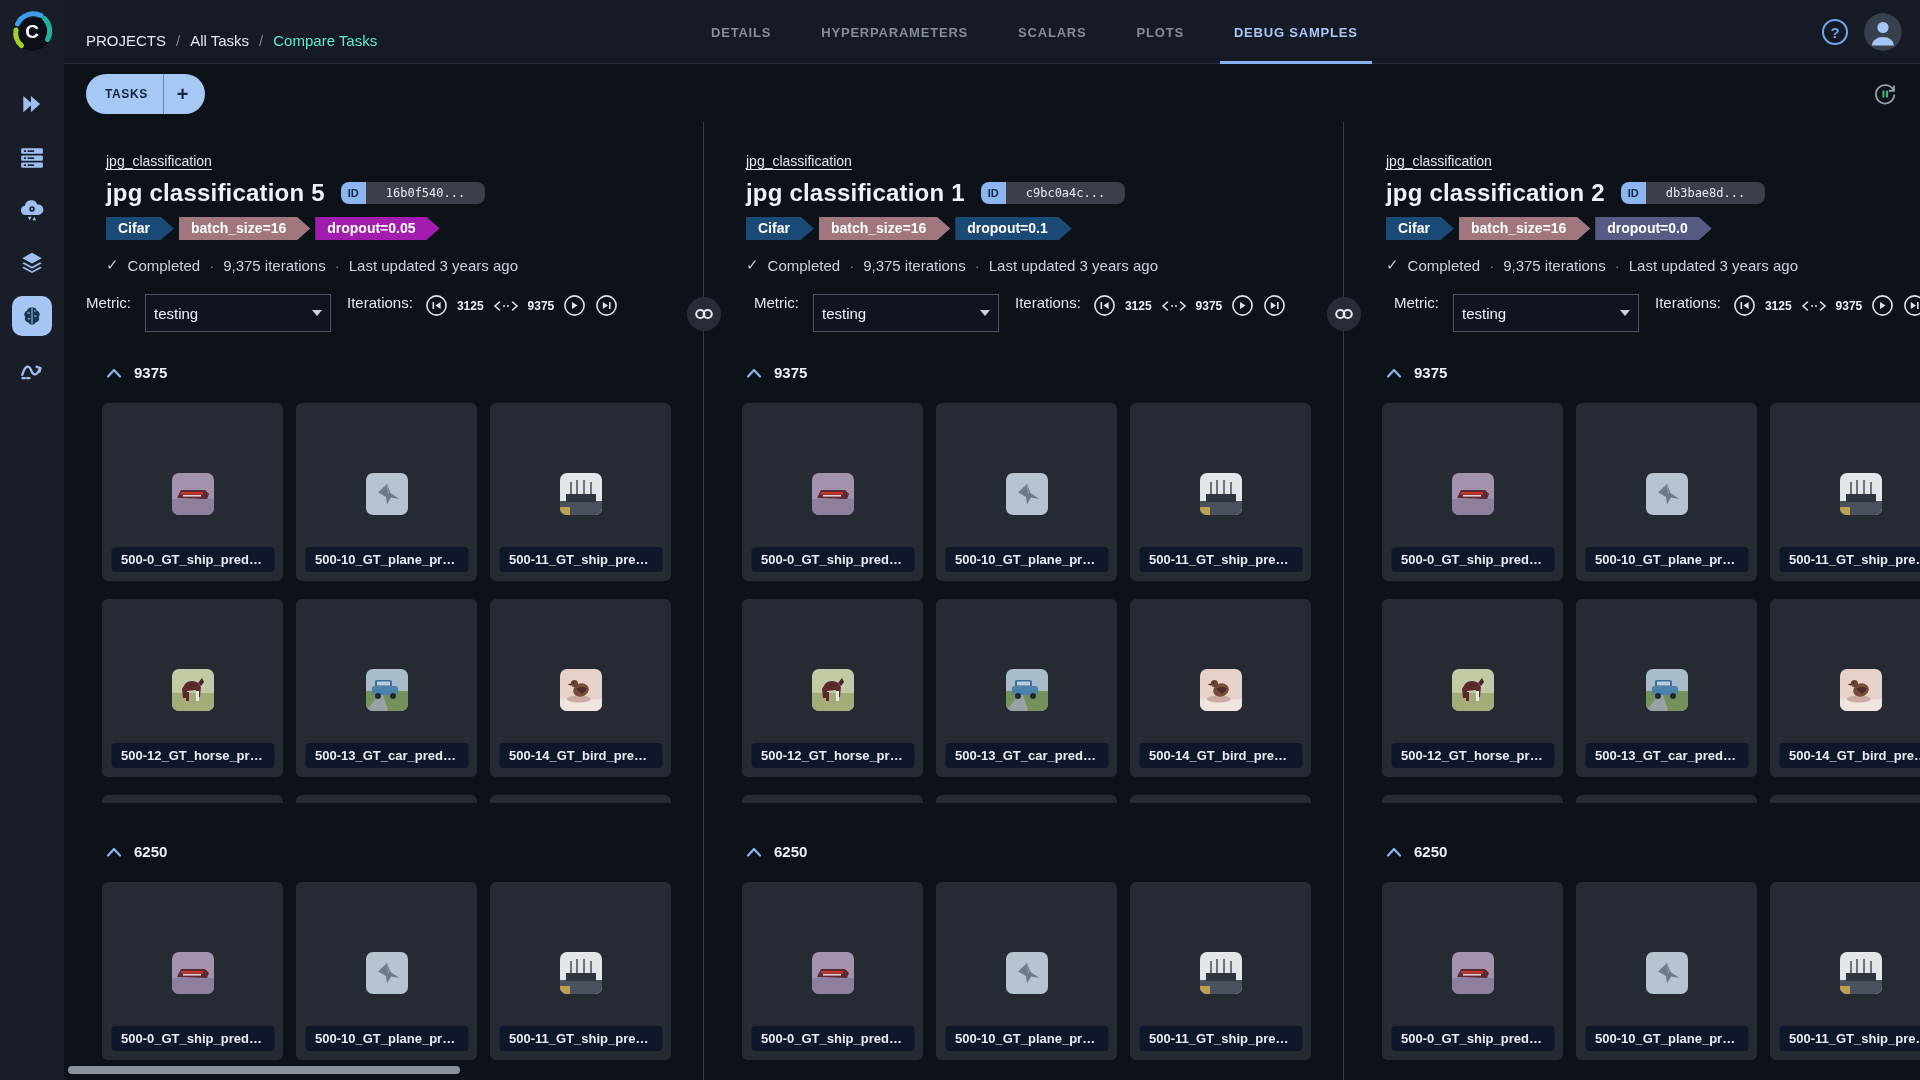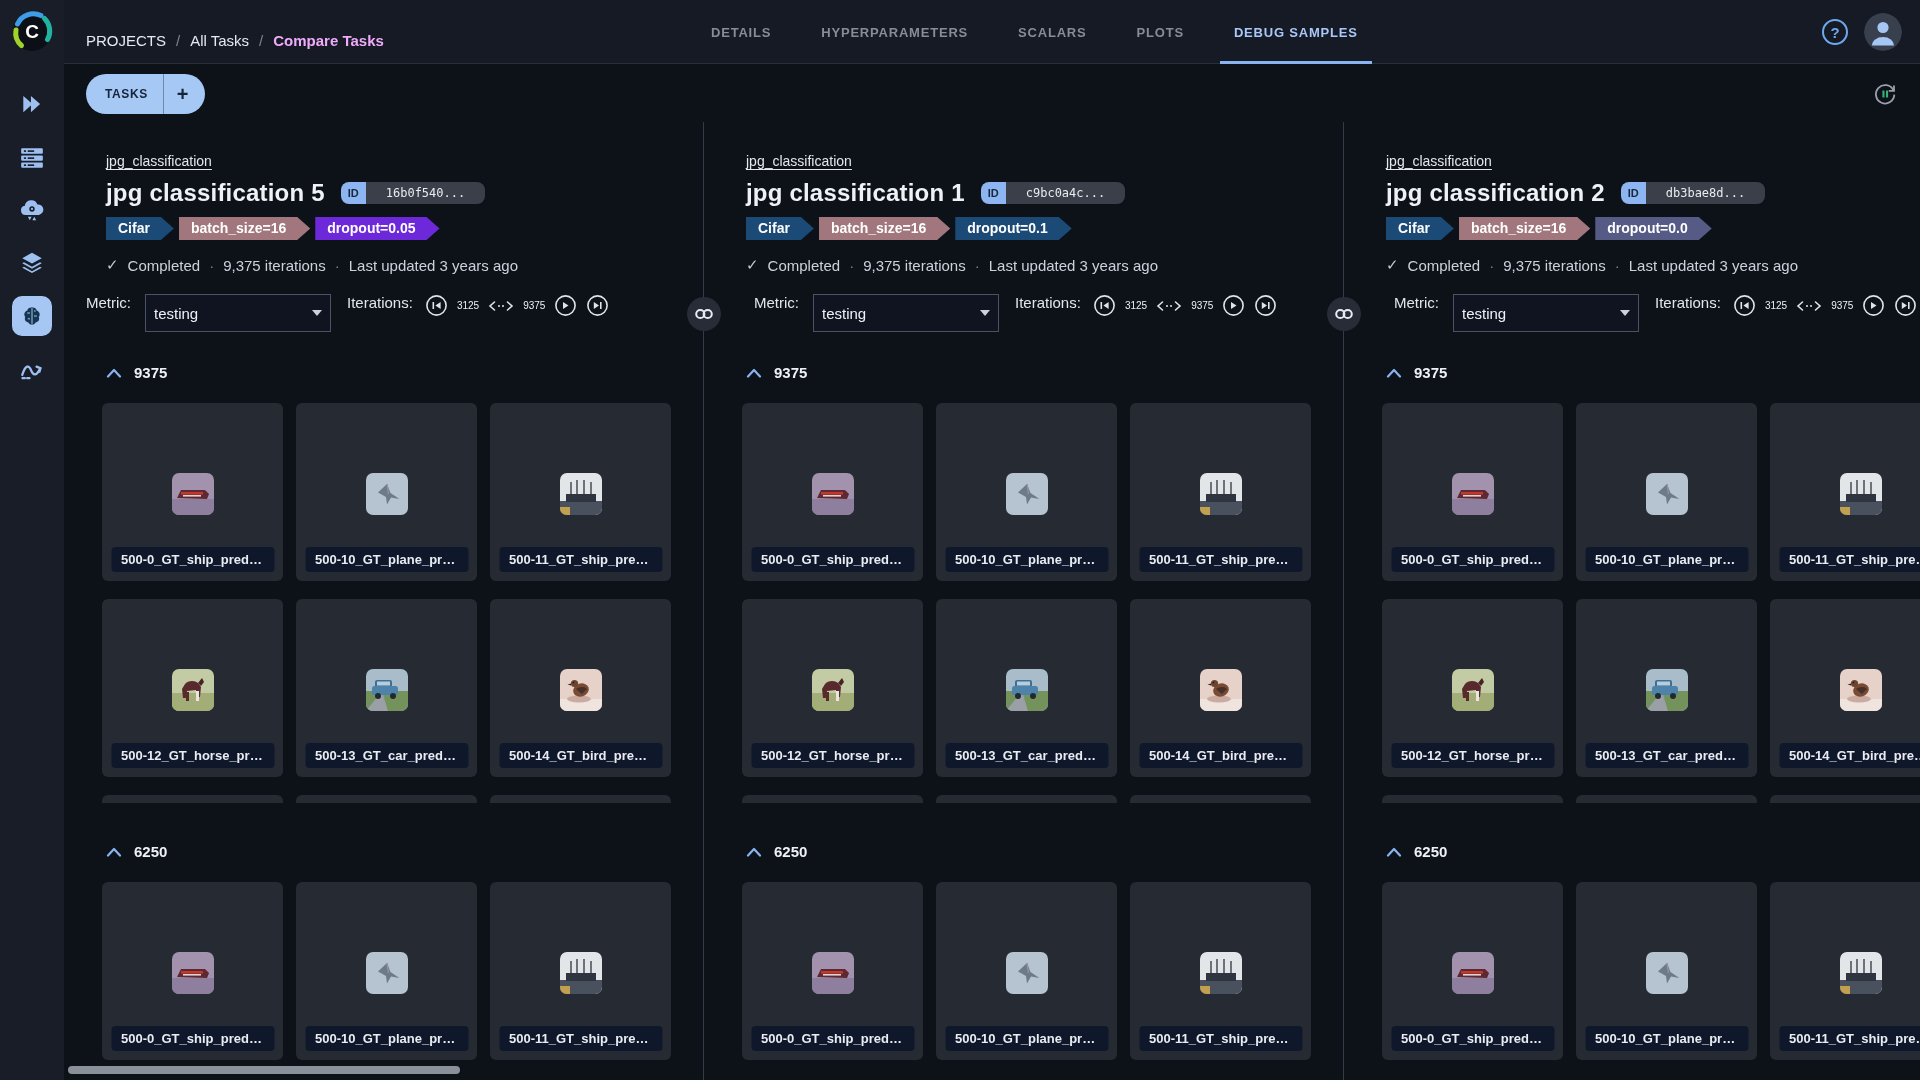--- a/index.html
+++ b/index.html
@@ -17,21 +17,21 @@
                align-items:center; justify-content:center; cursor:pointer; }
   .side-item.active { background:#a6c7f3; }
 
   
   .header { position:absolute; left:64px; top:0; right:0; height:64px; background:#151a24;
             border-bottom:1px solid #272d3a; z-index:5; }
   .breadcrumb { position:absolute; left:22px; top:0; height:80px; display:flex;
                 align-items:center; gap:10px; font-size:15px; color:#e6e9ef; }
   .crumb { cursor:pointer; }
   .crumb-sep { color:#7e8590; }
-  .crumb-current { color:#f0abfc; font-weight:bold; cursor:default; }
+  .crumb-current { color:#5eead4; font-weight:normal; cursor:default; }
   .tab-bar { position:absolute; left:645px; top:0; height:64px; display:flex; gap:46px; }
   .tab { position:relative; display:flex; align-items:center; font-size:13px; font-weight:bold;
          letter-spacing:.8px; color:#868d99; cursor:pointer; padding:0 2px; }
   .tab.active { color:#a9c7f7; }
   .tab-underline { position:absolute; left:-12px; right:-12px; bottom:0; height:3px; background:#8ab4f0; }
   .header-right { position:absolute; right:18px; top:0; height:64px; display:flex; align-items:center; gap:16px; }
   .help-btn { width:26px; height:26px; border:2px solid #6fa8f0; border-radius:50%; color:#6fa8f0;
               font-weight:bold; font-size:15px; display:flex; align-items:center; justify-content:center; cursor:pointer; }
   .avatar { width:38px; height:38px; border-radius:50%; overflow:hidden; cursor:pointer; }
 
@@ -74,21 +74,21 @@
               background:#272c37; display:flex; align-items:center; justify-content:center; cursor:pointer; z-index:3; }
   .metric-label, .iter-label { font-size:15px; color:#e2e6ec; white-space:nowrap; }
   .metric-select { margin-left:14px; width:186px; height:38px; border:1px solid #4a5363; border-radius:0;
                    background:#0f1420; display:flex; align-items:center; justify-content:space-between;
                    padding:0 8px; cursor:pointer; flex:none; }
   .metric-select .val { font-size:15px; color:#eef1f5; }
   .caret { width:0; height:0; border-left:5px solid transparent; border-right:5px solid transparent;
            border-top:6px solid #ccd2da; }
   .iter-label { margin-left:16px; }
   .iter-controls { margin-left:12px; display:flex; align-items:center; gap:9px; }
-  .iter-num { font-size:10px; font-weight:normal; color:#eef1f5; }
+  .iter-num { font-size:12px; font-weight:bold; color:#eef1f5; }
   .icon-btn { display:flex; align-items:center; justify-content:center; cursor:pointer; }
 
   .section-block .section-header { margin:30px 0 0 42px; display:flex; align-items:center; gap:12px; cursor:pointer; }
   .section-block + .section-block .section-header { margin-top:40px; }
   .section-num { font-size:15px; font-weight:bold; color:#eef1f5; }
   .chev { display:flex; align-items:center; }
 
   .grid { margin:22px 0 0 38px; width:575px; display:flex; flex-wrap:wrap; gap:18px 13px; overflow:hidden; }
   .grid.tall { height:400px; }
   .grid.short { height:178px; }
@@ -251,21 +251,21 @@
       <div class="title-row">
         <h2 class="task-title">jpg classification 5</h2>
         <div class="id-badge">
           <span class="id-key">ID</span>
           <span class="id-val">16b0f540...</span>
         </div>
       </div>
       <div class="tags-row">
           <span class="tag" style="background: rgb(27, 74, 119); color: rgb(255, 255, 255);">Cifar</span>
           <span class="tag" style="background: rgb(161, 118, 124); color: rgb(255, 255, 255);">batch_size=16</span>
-          <span class="tag" style="background: #6d28d9; color: rgb(255, 255, 255);">dropout=0.05</span>
+          <span class="tag" style="background: #a21caf; color: rgb(255, 255, 255);">dropout=0.05</span>
         </div>
       <div class="status-row">
         <span class="check">✓</span>
         <span>Completed</span>
         <span class="dot">·</span>
         <span>9,375 iterations</span>
         <span class="dot">·</span>
         <span>Last updated 3 years ago</span>
       </div>
     </div>

